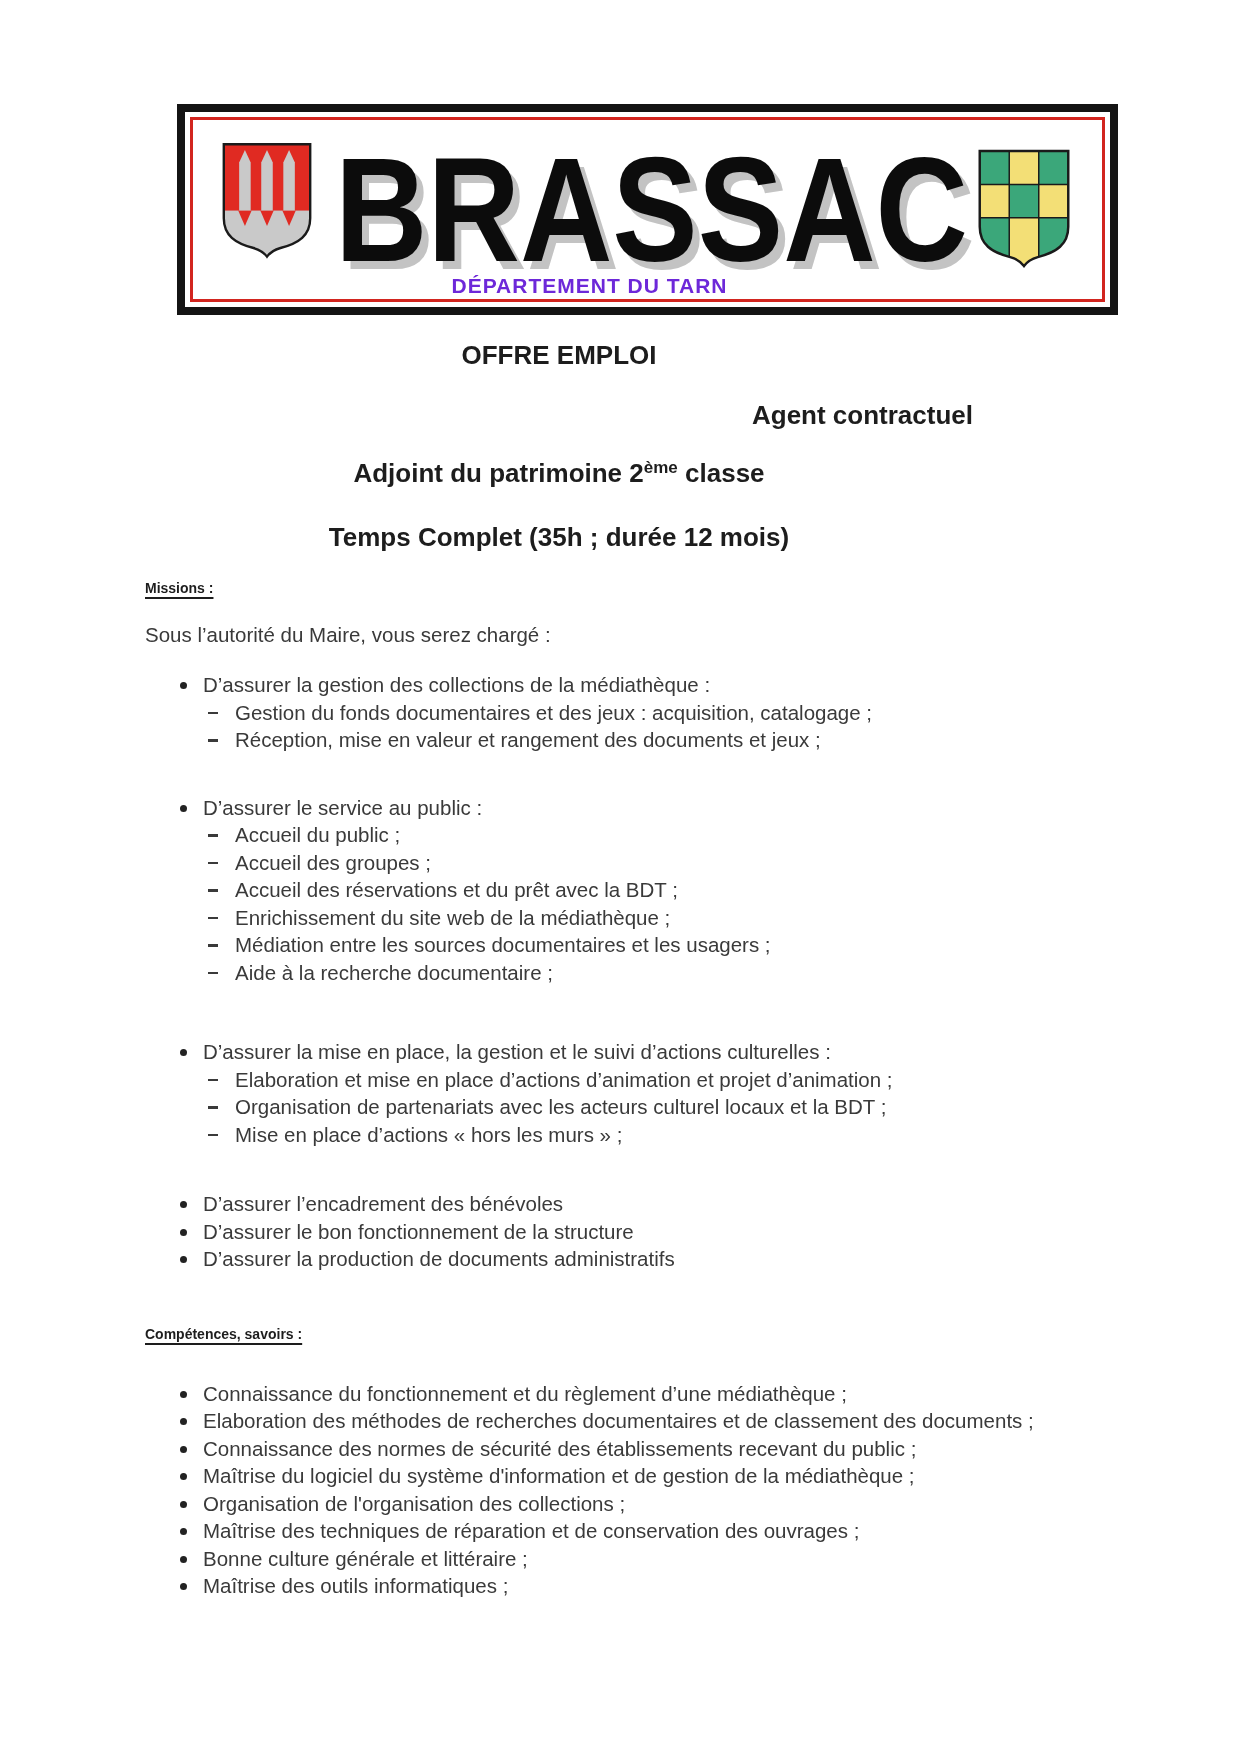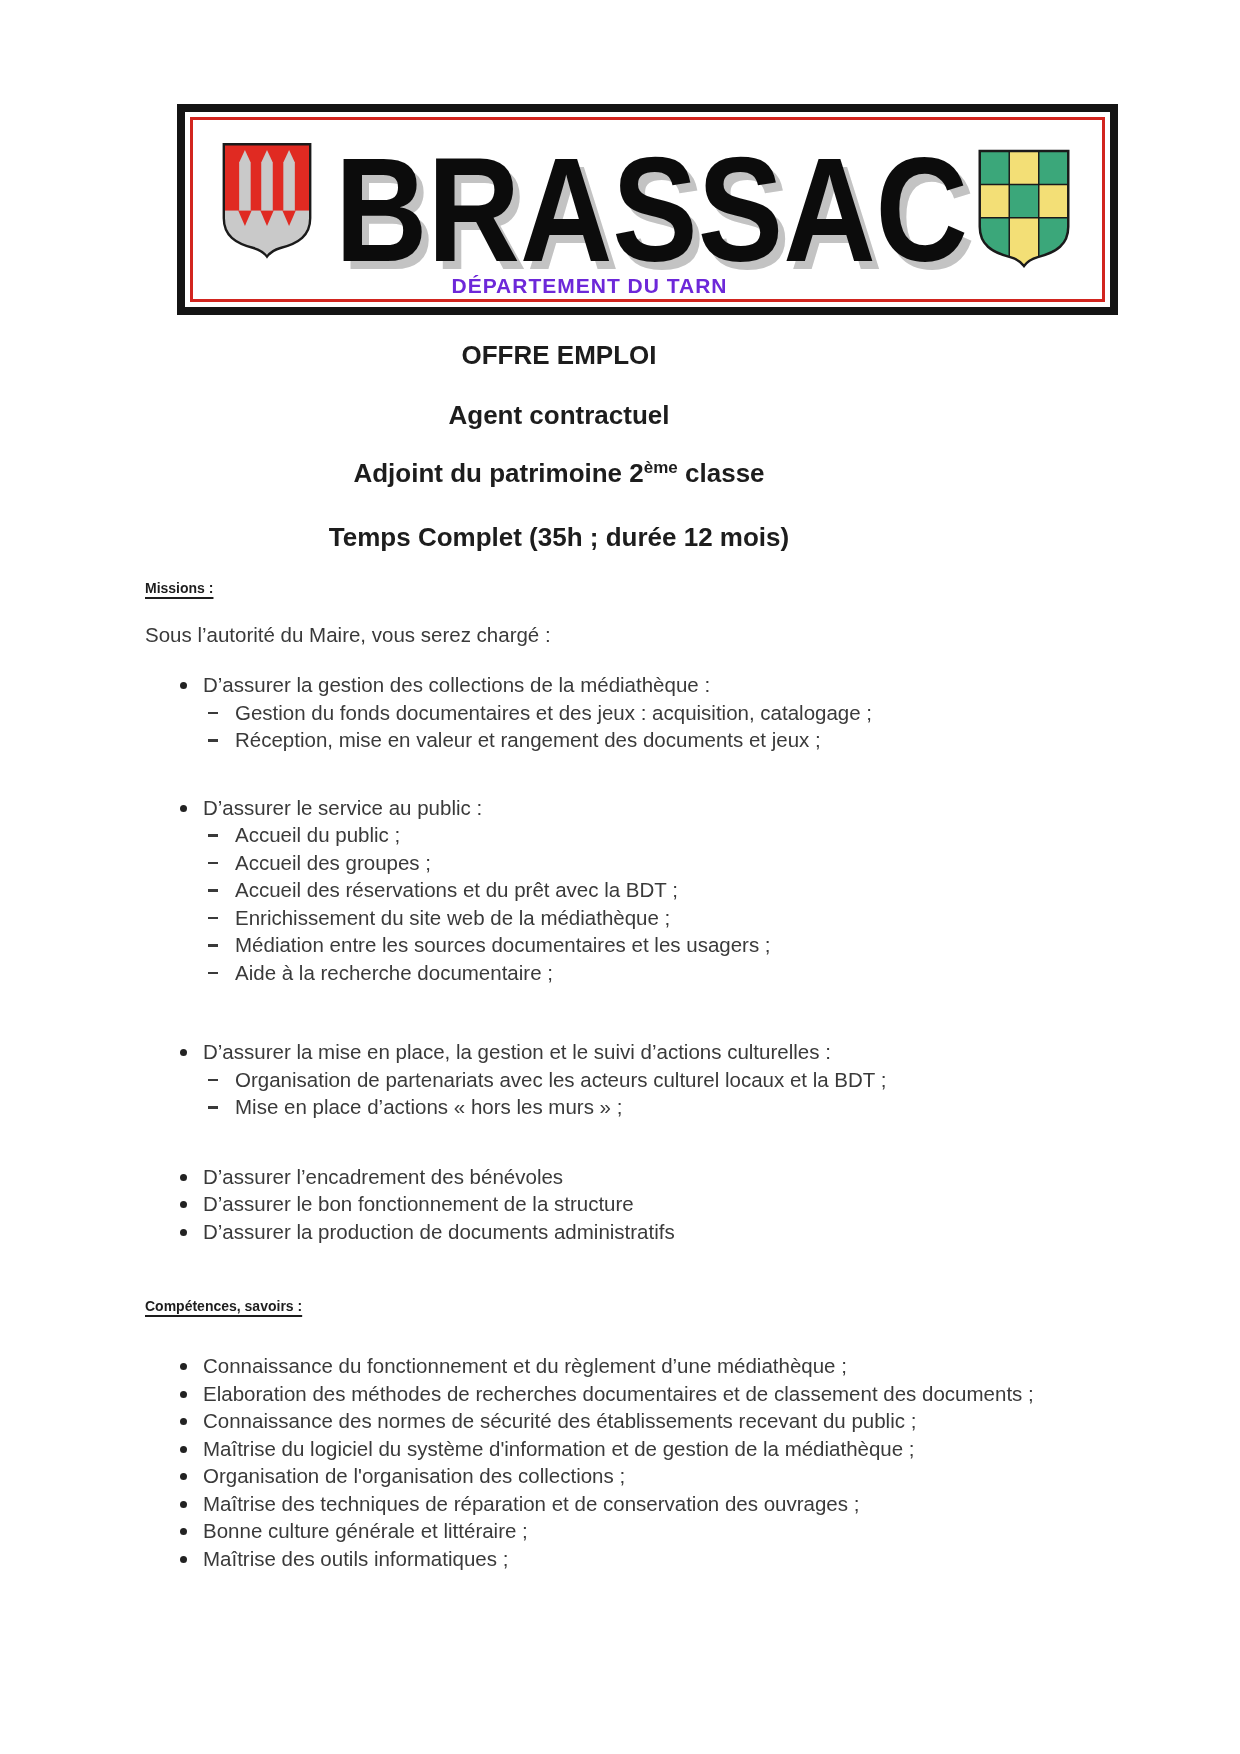--- a/index.html
+++ b/index.html
@@ -29,21 +29,21 @@
     position:absolute; left:0; right:0; bottom:9px; text-align:center;
     font-size:21px; font-weight:bold; color:#6d28d9; letter-spacing:1px;
     transform:translateX(-58px);
   }
 
   
   .doc { position:absolute; left:145px; top:302px; width:950px; }
   .titles { width:828px; text-align:center; }
   .t { font-size:26px; line-height:32px; font-weight:bold; color:#1d1d1d; }
   .t1 { margin-top:37px; }
-  .t2 { margin-top:28px; }
+  .t2 { margin-top:28px;text-align:right; }
   .t3 { margin-top:26px; }
   .t4 { margin-top:28px; }
   .sup { font-size:17px; vertical-align:baseline; position:relative; top:-9px; }
 
   .section-heading {
     font-size:14px; font-weight:bold; color:#1d1d1d;
     text-decoration:underline; text-underline-offset:4px;
     text-decoration-thickness:2px;
   }
   .h-missions { margin-top:27px; }
@@ -146,20 +146,21 @@
       <div class="li dash-item"><span class="dash"></span><span class="txt">Accueil du public ;</span></div>
       <div class="li dash-item"><span class="dash"></span><span class="txt">Accueil des groupes ;</span></div>
       <div class="li dash-item"><span class="dash"></span><span class="txt">Accueil des réservations et du prêt avec la BDT ;</span></div>
       <div class="li dash-item"><span class="dash"></span><span class="txt">Enrichissement du site web de la médiathèque ;</span></div>
       <div class="li dash-item"><span class="dash"></span><span class="txt">Médiation entre les sources documentaires et les usagers ;</span></div>
       <div class="li dash-item"><span class="dash"></span><span class="txt">Aide à la recherche documentaire ;</span></div>
     </div>
 
     <div class="group-3">
       <div class="li bullet-item"><span class="dot"></span><span class="txt">D’assurer la mise en place, la gestion et le suivi d’actions culturelles :</span></div>
+      <div class="li dash-item"><span class="dash"></span><span class="txt">Elaboration et mise en place d’actions d’animation et projet d’animation ;</span></div>
       <div class="li dash-item"><span class="dash"></span><span class="txt">Organisation de partenariats avec les acteurs culturel locaux et la BDT ;</span></div>
       <div class="li dash-item"><span class="dash"></span><span class="txt">Mise en place d’actions « hors les murs » ;</span></div>
     </div>
 
     <div class="group-4">
       <div class="li bullet-item"><span class="dot"></span><span class="txt">D’assurer l’encadrement des bénévoles</span></div>
       <div class="li bullet-item"><span class="dot"></span><span class="txt">D’assurer le bon fonctionnement de la structure</span></div>
       <div class="li bullet-item"><span class="dot"></span><span class="txt">D’assurer la production de documents administratifs</span></div>
     </div>
 

